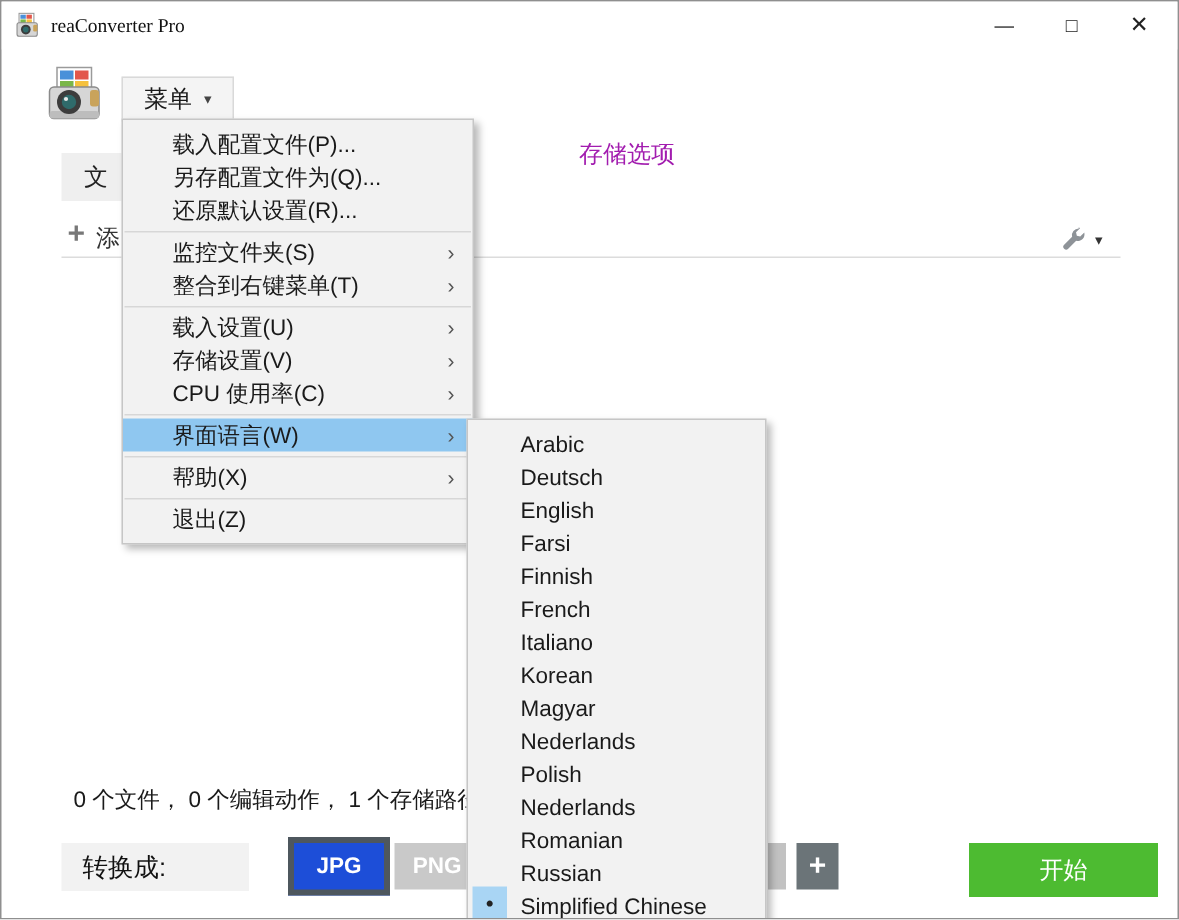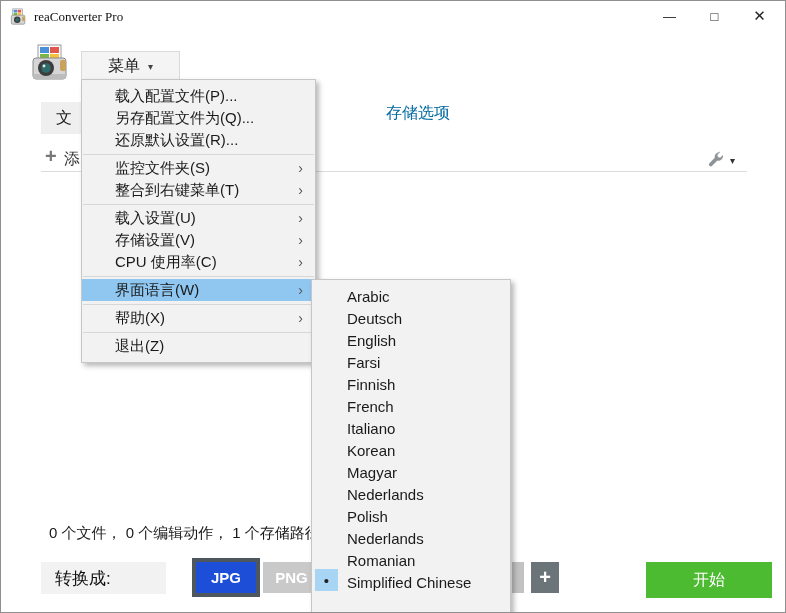--- a/index.html
+++ b/index.html
@@ -12,29 +12,29 @@
   
   .titlebar { position:absolute; left:0; top:0; width:100%; height:32px; background:#fff; }
   .app-icon-sm { position:absolute; left:9px; top:7px; width:18px; height:18px; }
   .win-title { position:absolute; left:33px; top:8px; font-size:13px; color:#111;font-family:Liberation Serif, serif; }
   .controls { position:absolute; right:3px; top:0; display:flex; }
   .ctrl { width:45px; height:30px; display:flex; align-items:center; justify-content:center;
           font-size:13px; color:#222; cursor:default; }
   .ctrl.close { font-size:15px; }
   
   .app-logo { position:absolute; left:29px; top:42px; width:42px; height:40px; }
-  .menu-button { position:absolute; left:80px; top:50px; height:30px; padding:0 26px;
+  .menu-button { position:absolute; left:80px; top:50px; height:30px; padding:0 14px;
     display:inline-flex; align-items:center; gap:8px; background:#f4f4f4;
     border:1px solid #d9d9d9; font-size:16px; color:#1a1a1a; }
   .menu-button .caret { font-size:10px; color:#444; }
   
   .tab-files { position:absolute; left:40px; top:101px; width:41px; height:32px;
     background:#efefef; font-size:16px; color:#222; display:flex; align-items:center;
     padding-left:15px; }
-  .tab-save { position:absolute; left:385px; top:102px; font-size:16px; color:#0369a1; }
+  .tab-save { position:absolute; left:385px; top:92px; font-size:16px; color:#a21caf; }
   .add-plus { position:absolute; left:44px; top:144px; font-size:20px; font-weight:bold; color:#787878; }
   .add-partial { position:absolute; left:63px; top:148px; font-size:16px; color:#333; }
   .wrench-wrap { position:absolute; left:706px; top:149px; width:36px; height:20px;
     display:flex; align-items:center; gap:5px; }
   .wrench-wrap .caret { font-size:10px; color:#333; }
   .toolbar-line { position:absolute; left:40px; top:170px; width:706px; height:1px; background:#dcdcdc; }
   
   .menu-panel { position:absolute; left:80px; top:78px; width:235px; z-index:10;
     background:#f2f2f2; border:1px solid #c6c6c6; padding:5px 0;
     box-shadow:3px 3px 5px rgba(0,0,0,0.28); }
@@ -239,19 +239,23 @@
       <span class="lbl">Polish</span>
     </div>
     <div class="sub-item">
       <span class="icon-cell"></span>
       <span class="lbl">Nederlands</span>
     </div>
     <div class="sub-item">
       <span class="icon-cell"></span>
       <span class="lbl">Romanian</span>
     </div>
+    <div class="sub-item">
+      <span class="icon-cell"></span>
+      <span class="lbl">Russian</span>
+    </div>
     <div class="sub-item selected">
       <span class="icon-cell">•</span>
       <span class="lbl">Simplified Chinese</span>
     </div>
   </div>
 
 </div>
 
 </body></html>

